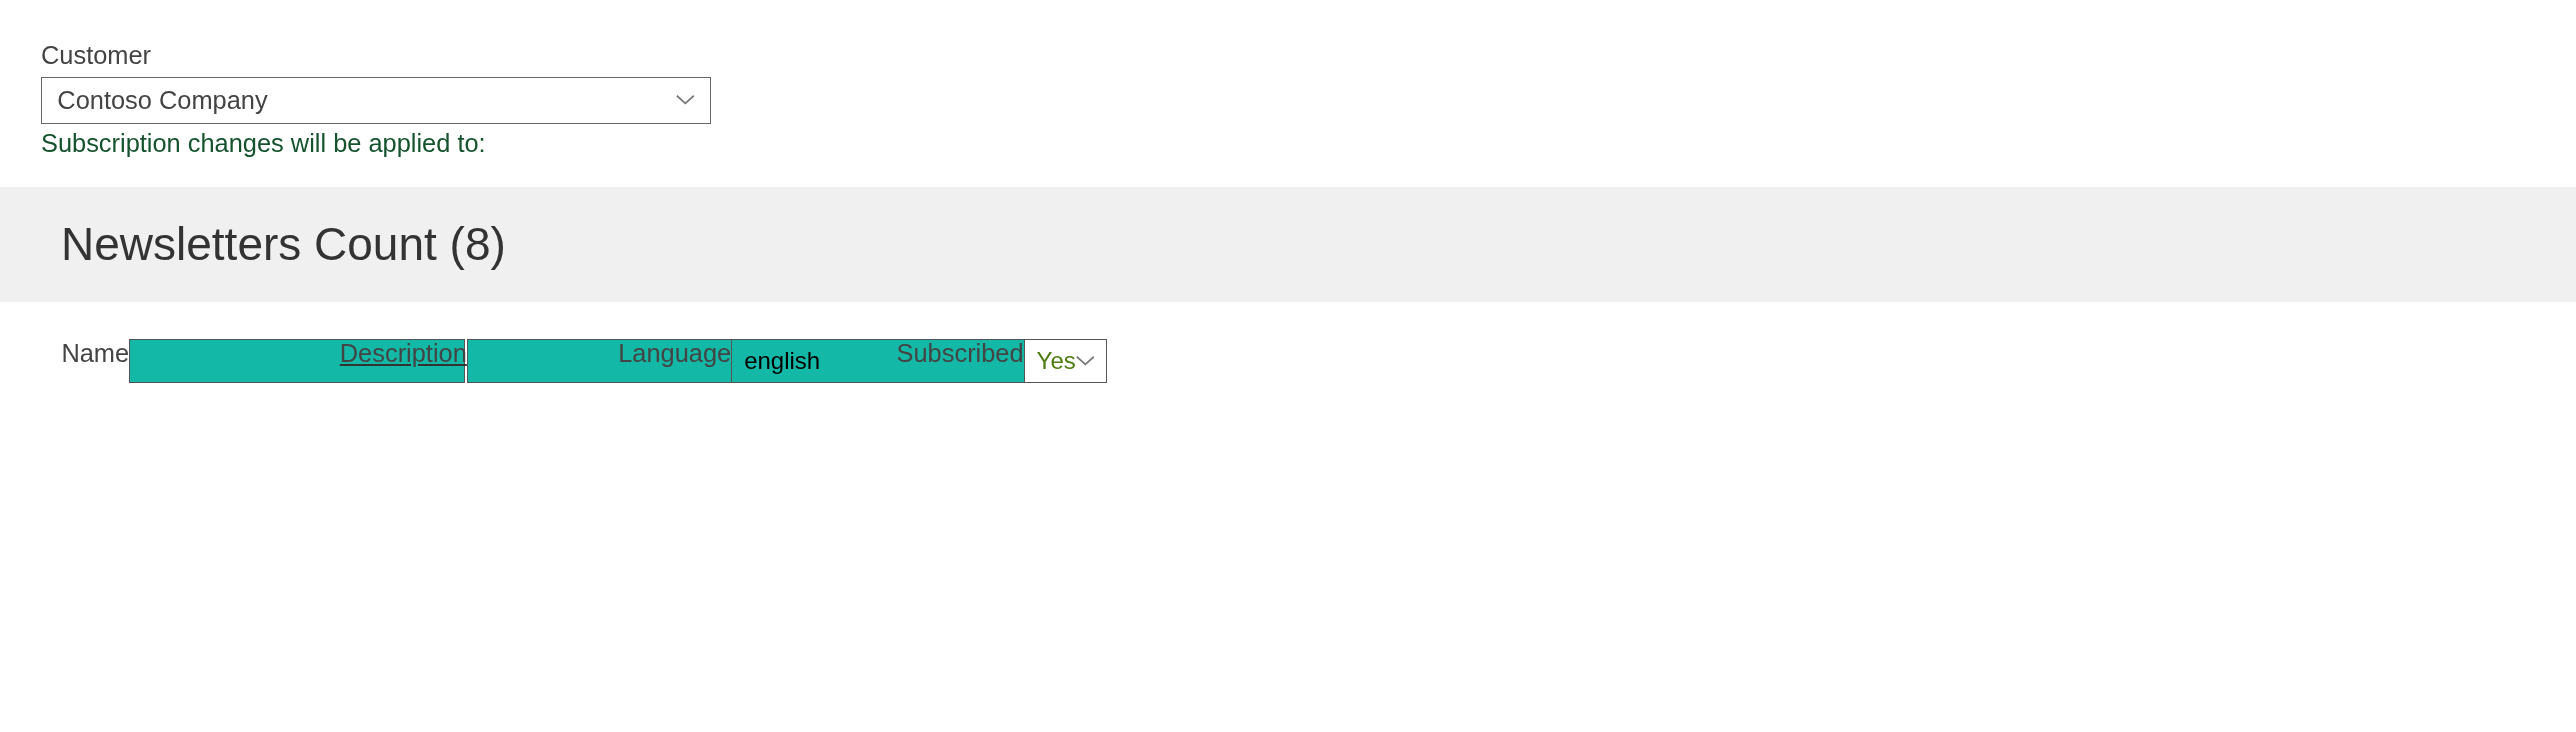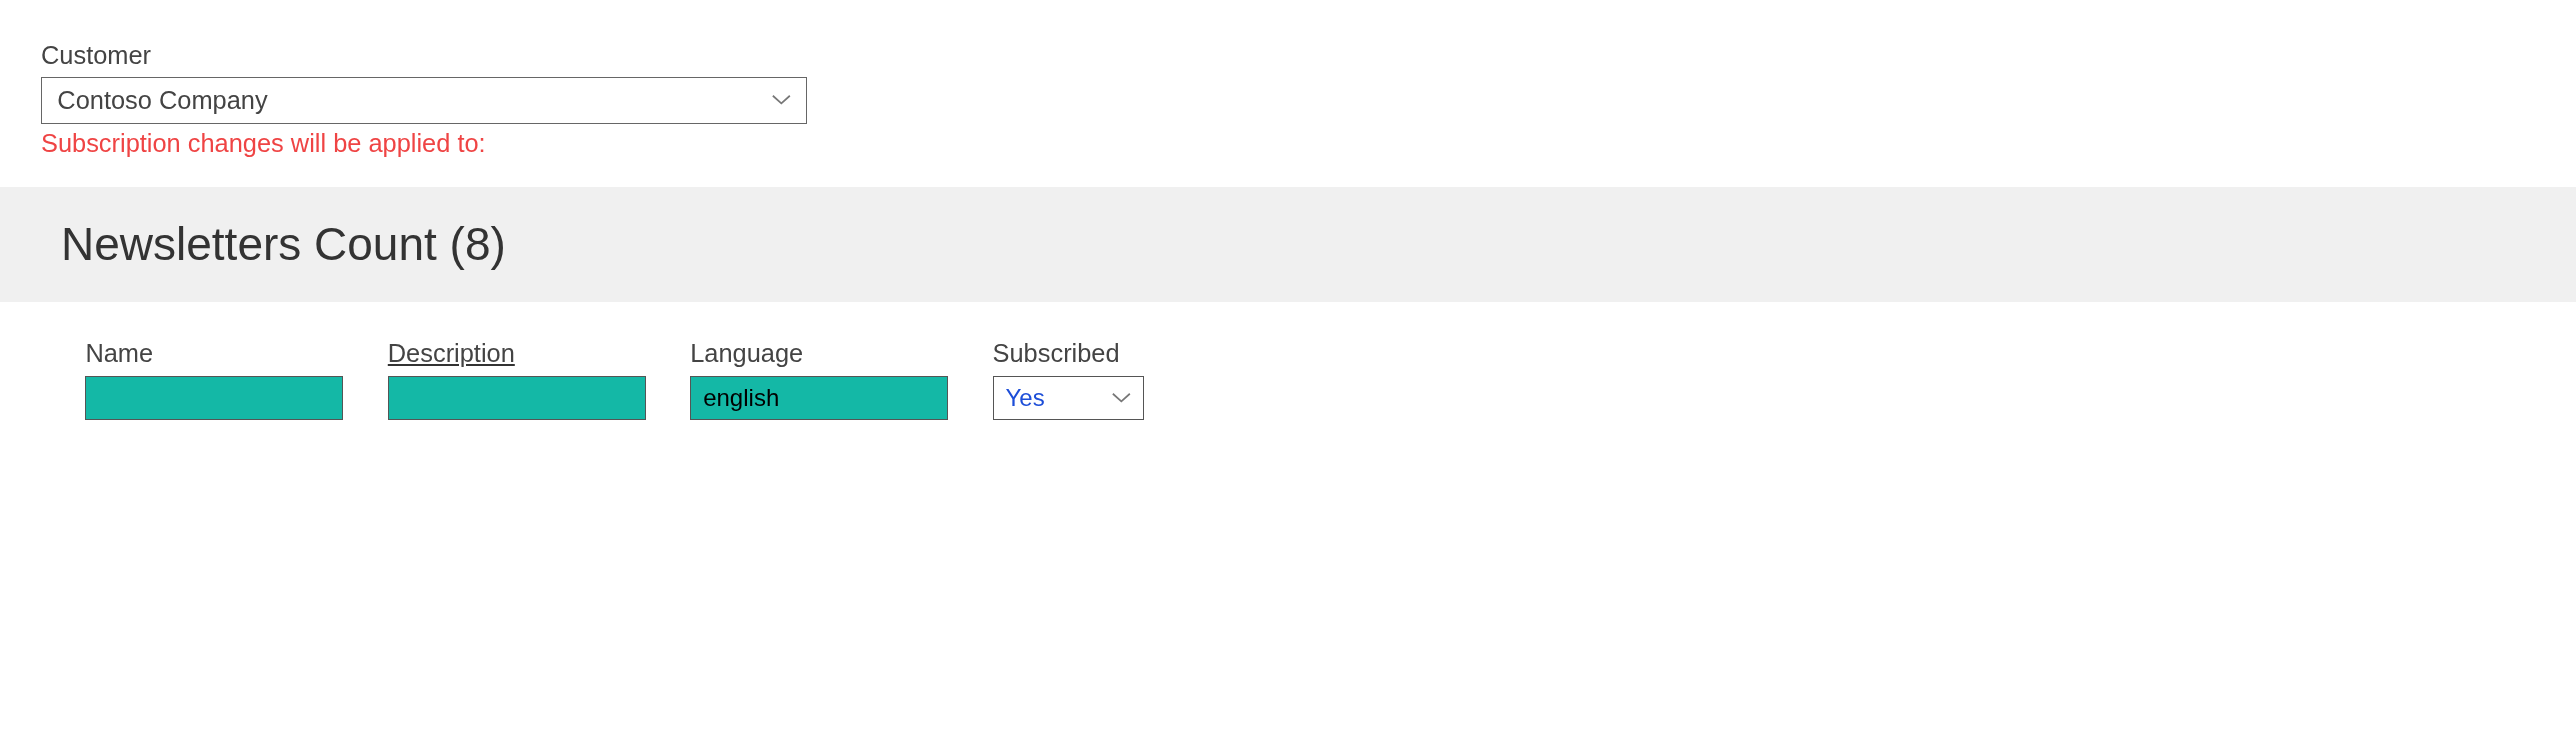--- a/index.html
+++ b/index.html
@@ -10,42 +10,42 @@
       background: #fff;
       padding: 41px 41px 0 41px;
       width: 2576px;
     }
     .field-label {
       font-size: 25.4px;
       color: #444;
       margin-bottom: 6.8px;
     }
     .dropdown {
-      width: 766px;
+      width: 670px;
       height: 47px;
       border: 1.7px solid #666;
       display: flex;
       align-items: center;
       justify-content: space-between;
       padding: 0 15.3px;
       cursor: pointer;
       background: #fff;
     }
     .dropdown-value {
       font-size: 25.4px;
       color: #444;
     }
     .chevron-icon {
       width: 18.7px;
       height: 12px;
       flex-shrink: 0;
     }
     .helper-text {
       font-size: 25.4px;
-      color: #ef4444;
+      color: #14532d;
       margin-top: 5.1px;
       margin-bottom: 29px;
     }
     .section-header {
       background: #f0f0f0;
       padding: 30.5px 20.4px;
       margin-left: -41px;
       margin-right: -41px;
       padding-left: 61px;
     }
@@ -55,22 +55,21 @@
       color: #333;
     }
     .filter-row {
       display: flex;
       gap: 20.4px;
       margin-top: 37px;
       padding-left: 20.4px;
     }
     .filter-col {
       display: flex;
-      flex-direction: column;
-      margin-left: 24px;
+      flex-direction: row;
     }
     .col-name { width: 258px; }
     .col-desc { width: 258px; text-decoration: underline; }
     .col-freq { width: 258px; }
     .col-lang { width: 258px; }
     .col-sub  { width: 151px; }
     .col-label {
       font-size: 25.4px;
       color: #444;
       margin-bottom: 8.5px;
@@ -88,21 +87,21 @@
       border: 1.7px solid #555;
       display: flex;
       align-items: center;
       justify-content: space-between;
       padding: 0 12px;
       cursor: pointer;
       background: #fff;
     }
     .filter-dropdown-value {
       font-size: 24px;
-      color: #1d4ed8;
+      color: #4d7c0f;
     }
   </style>
 </head>
 <body>
 
 <div class="customer-block">
   <div class="field-label">Customer</div>
   <div class="dropdown">
     <span class="dropdown-value">Contoso Company</span>
     <svg class="chevron-icon" viewBox="0 0 22 14">

